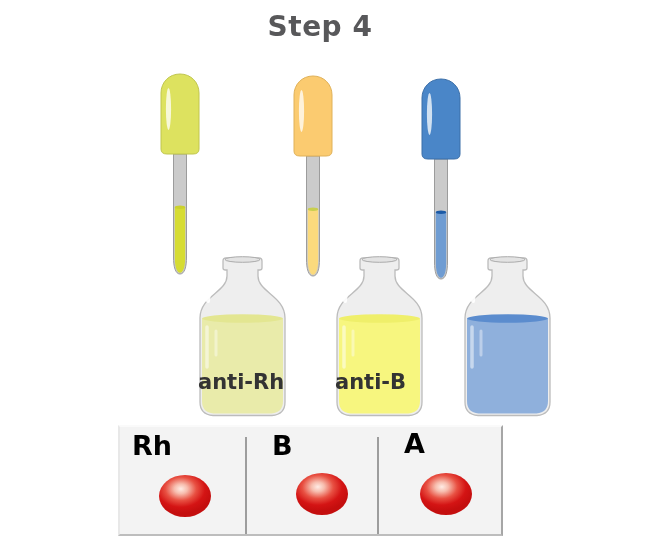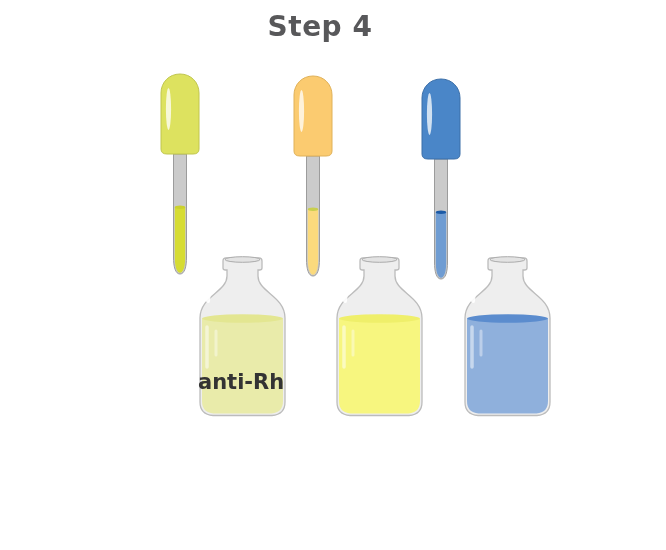--- a/index.html
+++ b/index.html
@@ -92,15 +92,32 @@
     <path class="glass" d="M25,6 Q25,3 28,3 H61 Q64,3 64,6 V13 Q64,15 61.5,15 H60 V21 C60,37 87,41 87,63 V147 Q87,159.5 74,160.5 H15 Q2,159.5 2,147 V63 C2,41 29,37 29,21 V15 H27.5 Q25,15 25,13 Z"></path>
     <path d="M4,63.5 V146 Q4,157.5 15.5,158.5 H73.5 Q85,157.5 85,146 V63.5 Q44.5,70 4,63.5 Z" fill="#8fb0dc"></path>
     <ellipse cx="44.5" cy="63.5" rx="40.5" ry="4.2" fill="#5b8cce"></ellipse>
     <ellipse class="mouth" cx="44.5" cy="4.5" rx="17.5" ry="2.8"></ellipse>
     <path class="streak" d="M17,23 Q11,32 10,46" stroke-width="4" opacity="0.9"></path>
     <path class="streak" d="M9,72 V112" stroke-width="3.5" opacity="0.5"></path>
     <path class="streak" d="M18,76 V100" stroke-width="3" opacity="0.4"></path>
   </svg>
 
   <div class="bottle-label" style="left:198px;">anti-Rh</div>
+  <div class="bottle-label" style="left:335px;">anti-B</div>
 
+  <div class="tray">
+    <div class="cell" style="left:0;width:125px;">
+      <div class="cell-label" style="left:12px;top:4px;">Rh</div>
+      <div class="drop" style="left:39px;top:48px;"></div>
+    </div>
+    <div class="divider" style="left:125px;"></div>
+    <div class="cell" style="left:127px;width:130px;">
+      <div class="cell-label" style="left:25px;top:4px;">B</div>
+      <div class="drop" style="left:49px;top:46px;"></div>
+    </div>
+    <div class="divider" style="left:257px;"></div>
+    <div class="cell" style="left:259px;width:122px;">
+      <div class="cell-label" style="left:25px;top:2px;">A</div>
+      <div class="drop" style="left:41px;top:46px;"></div>
+    </div>
+  </div>
 
 </div>
 
 </body></html>

